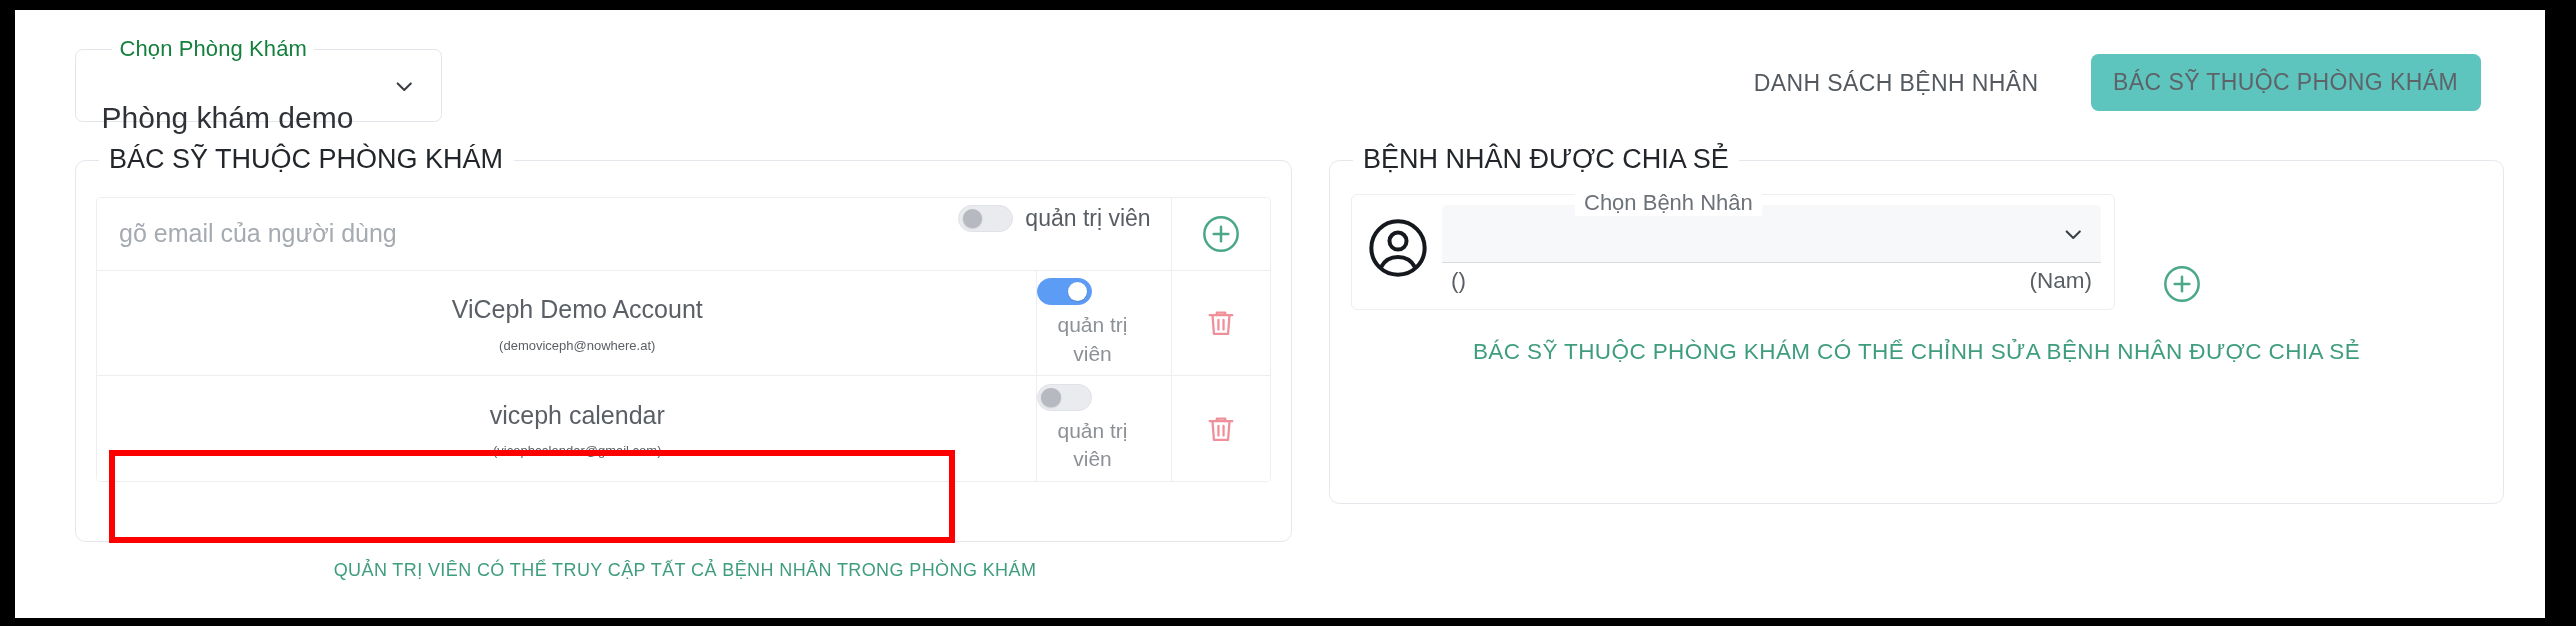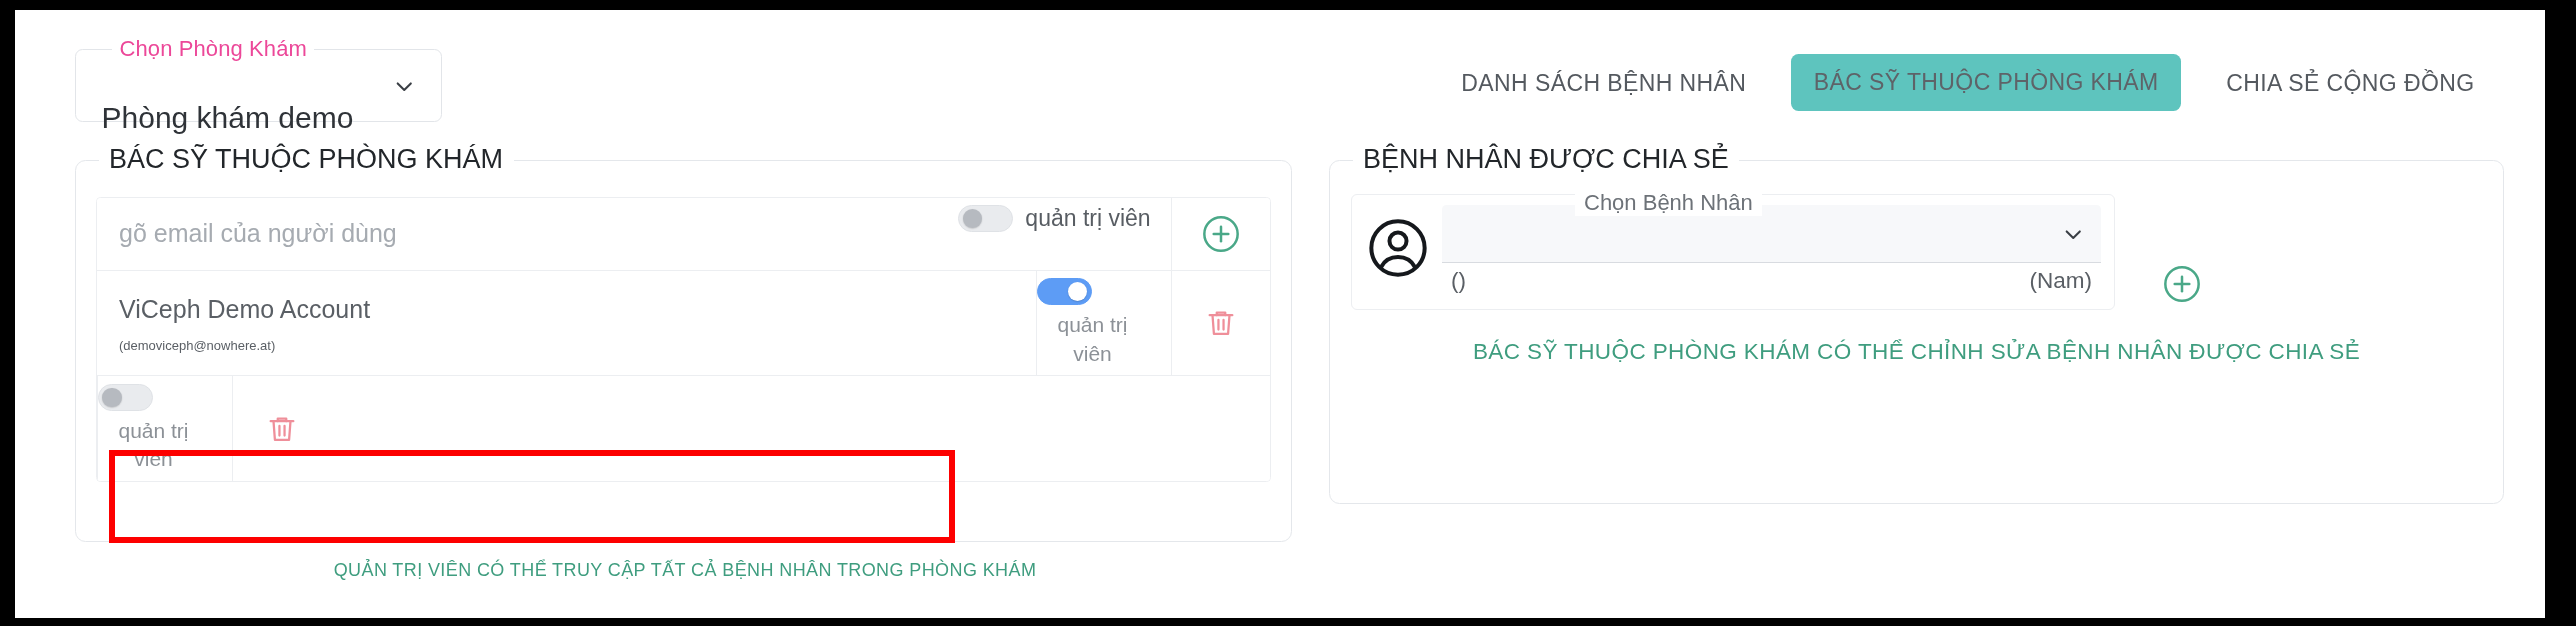--- a/index.html
+++ b/index.html
@@ -30,41 +30,41 @@
     width: 367px; height: 73px;
     border: 1.5px solid #e2e5e9;
     border-radius: 7.5px;
     background: #fff;
   }
   #clinic-select .legend {
     position: absolute; left: 36px; top: -13.5px;
     padding: 0 7.5px;
     background: #fff;
     font-size: 22px;
-    color: #ec4899;
+    color: #15803d;
     letter-spacing: 0.1px;
     white-space: nowrap;
   }
   #clinic-select .value {
     position: absolute; left: 25.5px; top: 19.5px;
     font-size: 30px;
     color: #2f3338;
     white-space: nowrap;
     margin-top: 32px;
   }
   #clinic-select .chev {
     position: absolute; right: 25.5px; top: 25px;
     width: 22.5px; height: 22.5px;
   }
   #clinic-select .chev svg { display: block; }
 
   
   #nav {
     position: absolute; right: 45px; top: 41px;
-    display: flex; align-items: center; gap: 0px;
+    display: flex; align-items: center; gap: 7px;
     height: 64px;
   }
   .tab {
     font-size: 23px;
     letter-spacing: 0.4px;
     color: #54595f;
     padding: 0 25.5px;
     line-height: 64px;
     white-space: nowrap;
     cursor: pointer;
@@ -149,21 +149,21 @@
   #row-input .dcell-toggle {
     flex: 0 0 232px;
     flex-direction: row; gap: 12px;
     border-left: none;
   }
   #row-input .toggle-label { font-size: 23px; color: #585d63; white-space: nowrap; }
 
   
   .uname   { font-size: 25px; color: #5a5f65; line-height: 1.5; }
   .uemail  { font-size: 13px; color: #5a5f65; line-height: 1.5; }
-  .row-user .dcell-main { min-height: 82px; gap: 7px; }
+  .row-user .dcell-main { min-height: 82px; gap: 7px; align-items: center; }
 
   .toggle-label-stack {
     font-size: 21px; color: #8c9197;
     text-align: center; line-height: 1.35;
     max-width: 112px;
     margin-top: 6px;
   }
 
   
   .switch { position: relative; width: 55px; height: 27px; display:block; cursor: pointer; }
@@ -269,21 +269,20 @@
       <span class="chev">
         <svg width="22.5" height="22.5" viewBox="0 0 24 24" fill="none" stroke="#3a3f45" stroke-width="2.2" stroke-linecap="round" stroke-linejoin="round">
           <polyline points="5 9 12 16 19 9"></polyline>
         </svg>
       </span>
     </div>
 
     <div id="nav">
       <div class="tab">DANH SÁCH BỆNH NHÂN</div>
       <div class="tab active">BÁC SỸ THUỘC PHÒNG KHÁM</div>
-      <div class="tab">CHIA SẺ CỘNG ĐỒNG</div>
     </div>
   </div>
 
   <div class="panel" id="panel-doctors">
     <span class="legend">BÁC SỸ THUỘC PHÒNG KHÁM</span>
 
     <div id="doctor-table">
 
       <div class="drow" id="row-input">
         <div class="dcell-main">
@@ -326,20 +325,24 @@
               <path d="M9 6.5V4.6h6V6.5"></path>
               <path d="M6 6.5l1 13.2h10l1-13.2"></path>
               <line x1="10.2" y1="9.8" x2="10.2" y2="16.6"></line>
               <line x1="13.8" y1="9.8" x2="13.8" y2="16.6"></line>
             </svg>
           </button>
         </div>
       </div>
 
       <div class="drow row-user">
+        <div class="dcell-main">
+          <span class="uname">viceph calendar</span>
+          <span class="uemail">(vicephcalendar@gmail.com)</span>
+        </div>
         <div class="dcell-toggle">
           <span class="switch">
             <span class="track"></span>
             <span class="thumb"></span>
           </span>
           <span class="toggle-label-stack">quản trị viên</span>
         </div>
         <div class="dcell-action">
           <button class="icon-btn">
             <svg width="34" height="34" viewBox="0 0 24 24" fill="none" stroke="#ef8f9a" stroke-width="1.6" stroke-linecap="round" stroke-linejoin="round">

